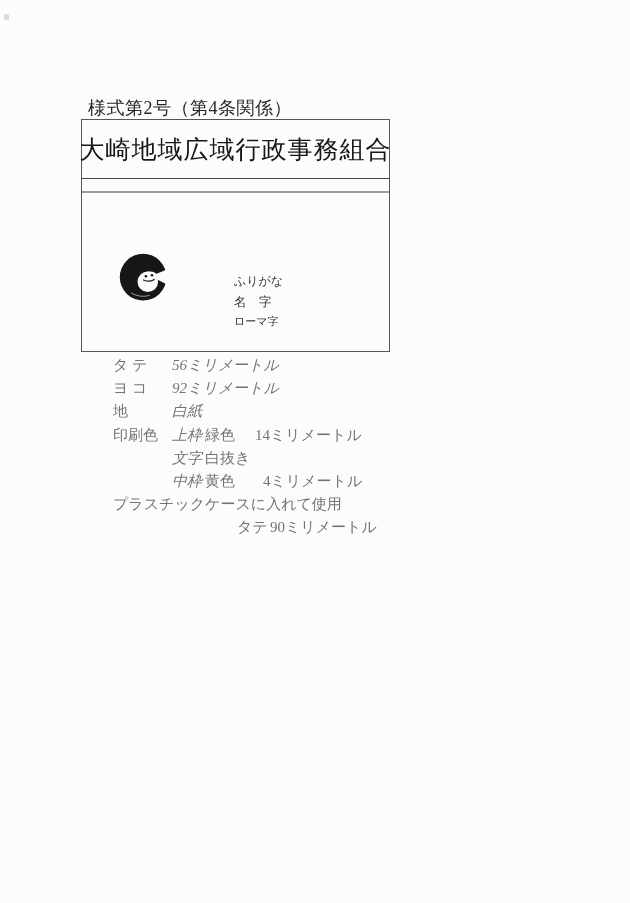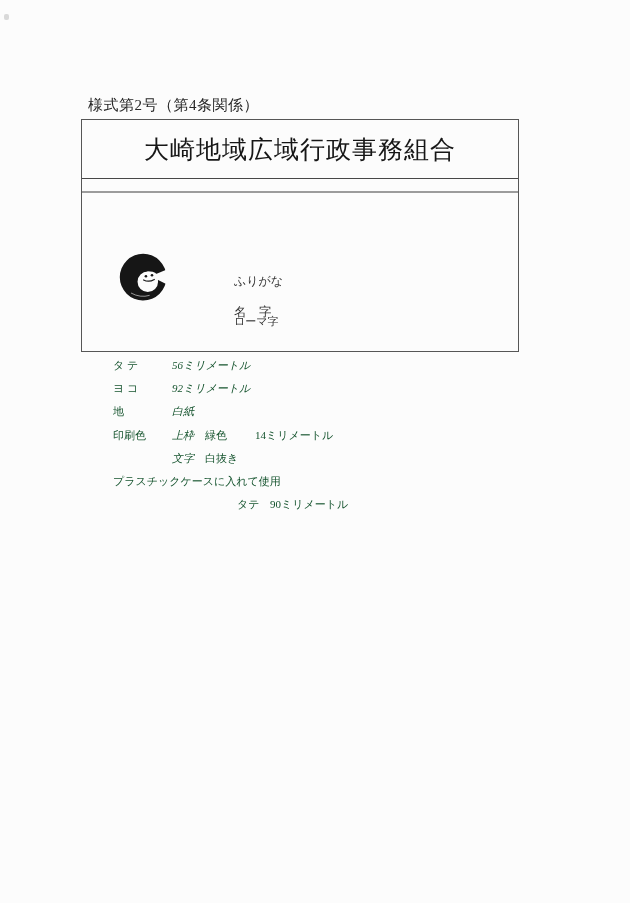--- a/index.html
+++ b/index.html
@@ -14,49 +14,49 @@
   }
   .abs { position:absolute; white-space:nowrap; }
 
   .scan-speck {
     left:4px; top:14px; width:5px; height:6px;
     background:#b0b0b0; opacity:.45; border-radius:2px;
   }
 
   .form-label {
     left:88px; top:96px;
-    font-size:15px; letter-spacing:.5px; color:#262626;
+    font-size:18px; letter-spacing:.5px; color:#262626;
   }
 
   .badge-card {
-    left:81px; top:119px; width:438px; height:233px;
+    left:81px; top:119px; width:309px; height:233px;
     border:1px solid #565656;
   }
   .card-title-sec {
     position:absolute; left:0; top:0; width:100%; height:59px;
     border-bottom:1px solid #474747;
     display:flex; align-items:center; justify-content:center;
   }
   .card-title {
     font-family:"Liberation Sans","DejaVu Sans",sans-serif;
     font-size:25px; letter-spacing:1px; color:#161616; white-space:nowrap;
   }
   .card-band {
     position:absolute; left:0; top:59px; width:100%; height:14px;
     border-bottom:2px solid #9c9c9c;
   }
   .affiliation { left:107px; top:113px; font-size:16px; letter-spacing:.5px; color:#303030; }
   .logo-wrap   { left:35px;  top:130px; width:56px; height:58px; }
   .furigana    { left:152px; top:153px; font-size:12px;   color:#333; }
-  .surname     { left:152px; top:174px; font-size:12.5px; color:#333;margin-top:10px; }
+  .surname     { left:152px; top:174px; font-size:12.5px; color:#333; }
   .romaji      { left:152px; top:194px; font-size:11px;   color:#333; }
 
   .specs {
     position:absolute; left:113px; top:354px; width:320px;
-    font-size:11px; line-height:23.2px; color:#14532d;
+    font-size:15px; line-height:23.2px; color:#737373;
   }
   .spec-row { position:relative; height:23.2px; }
   .spec-row span { position:absolute; top:0; white-space:nowrap; }
   .sc1  { left:0; }
   .sc2  { left:59px;font-style:italic; }
   .sc3  { left:92px; }
   .sc4  { left:142px; }
   .sc4s { left:150px; }
   .sct  { left:124px; }
   .scv  { left:157px; }
@@ -115,19 +115,24 @@
     <span class="sc1">印刷色</span>
     <span class="sc2">上枠</span>
     <span class="sc3">緑色</span>
     <span class="sc4">14ミリメートル</span>
   </div>
   <div class="spec-row">
     <span class="sc2">文字</span>
     <span class="sc3">白抜き</span>
   </div>
   <div class="spec-row">
+    <span class="sc2">中枠</span>
+    <span class="sc3">黄色</span>
+    <span class="sc4s">4ミリメートル</span>
+  </div>
+  <div class="spec-row">
     <span class="sc1">プラスチックケースに入れて使用</span>
   </div>
   <div class="spec-row">
     <span class="sct">タテ</span>
     <span class="scv">90ミリメートル</span>
   </div>
 </div>
 
 </body></html>

